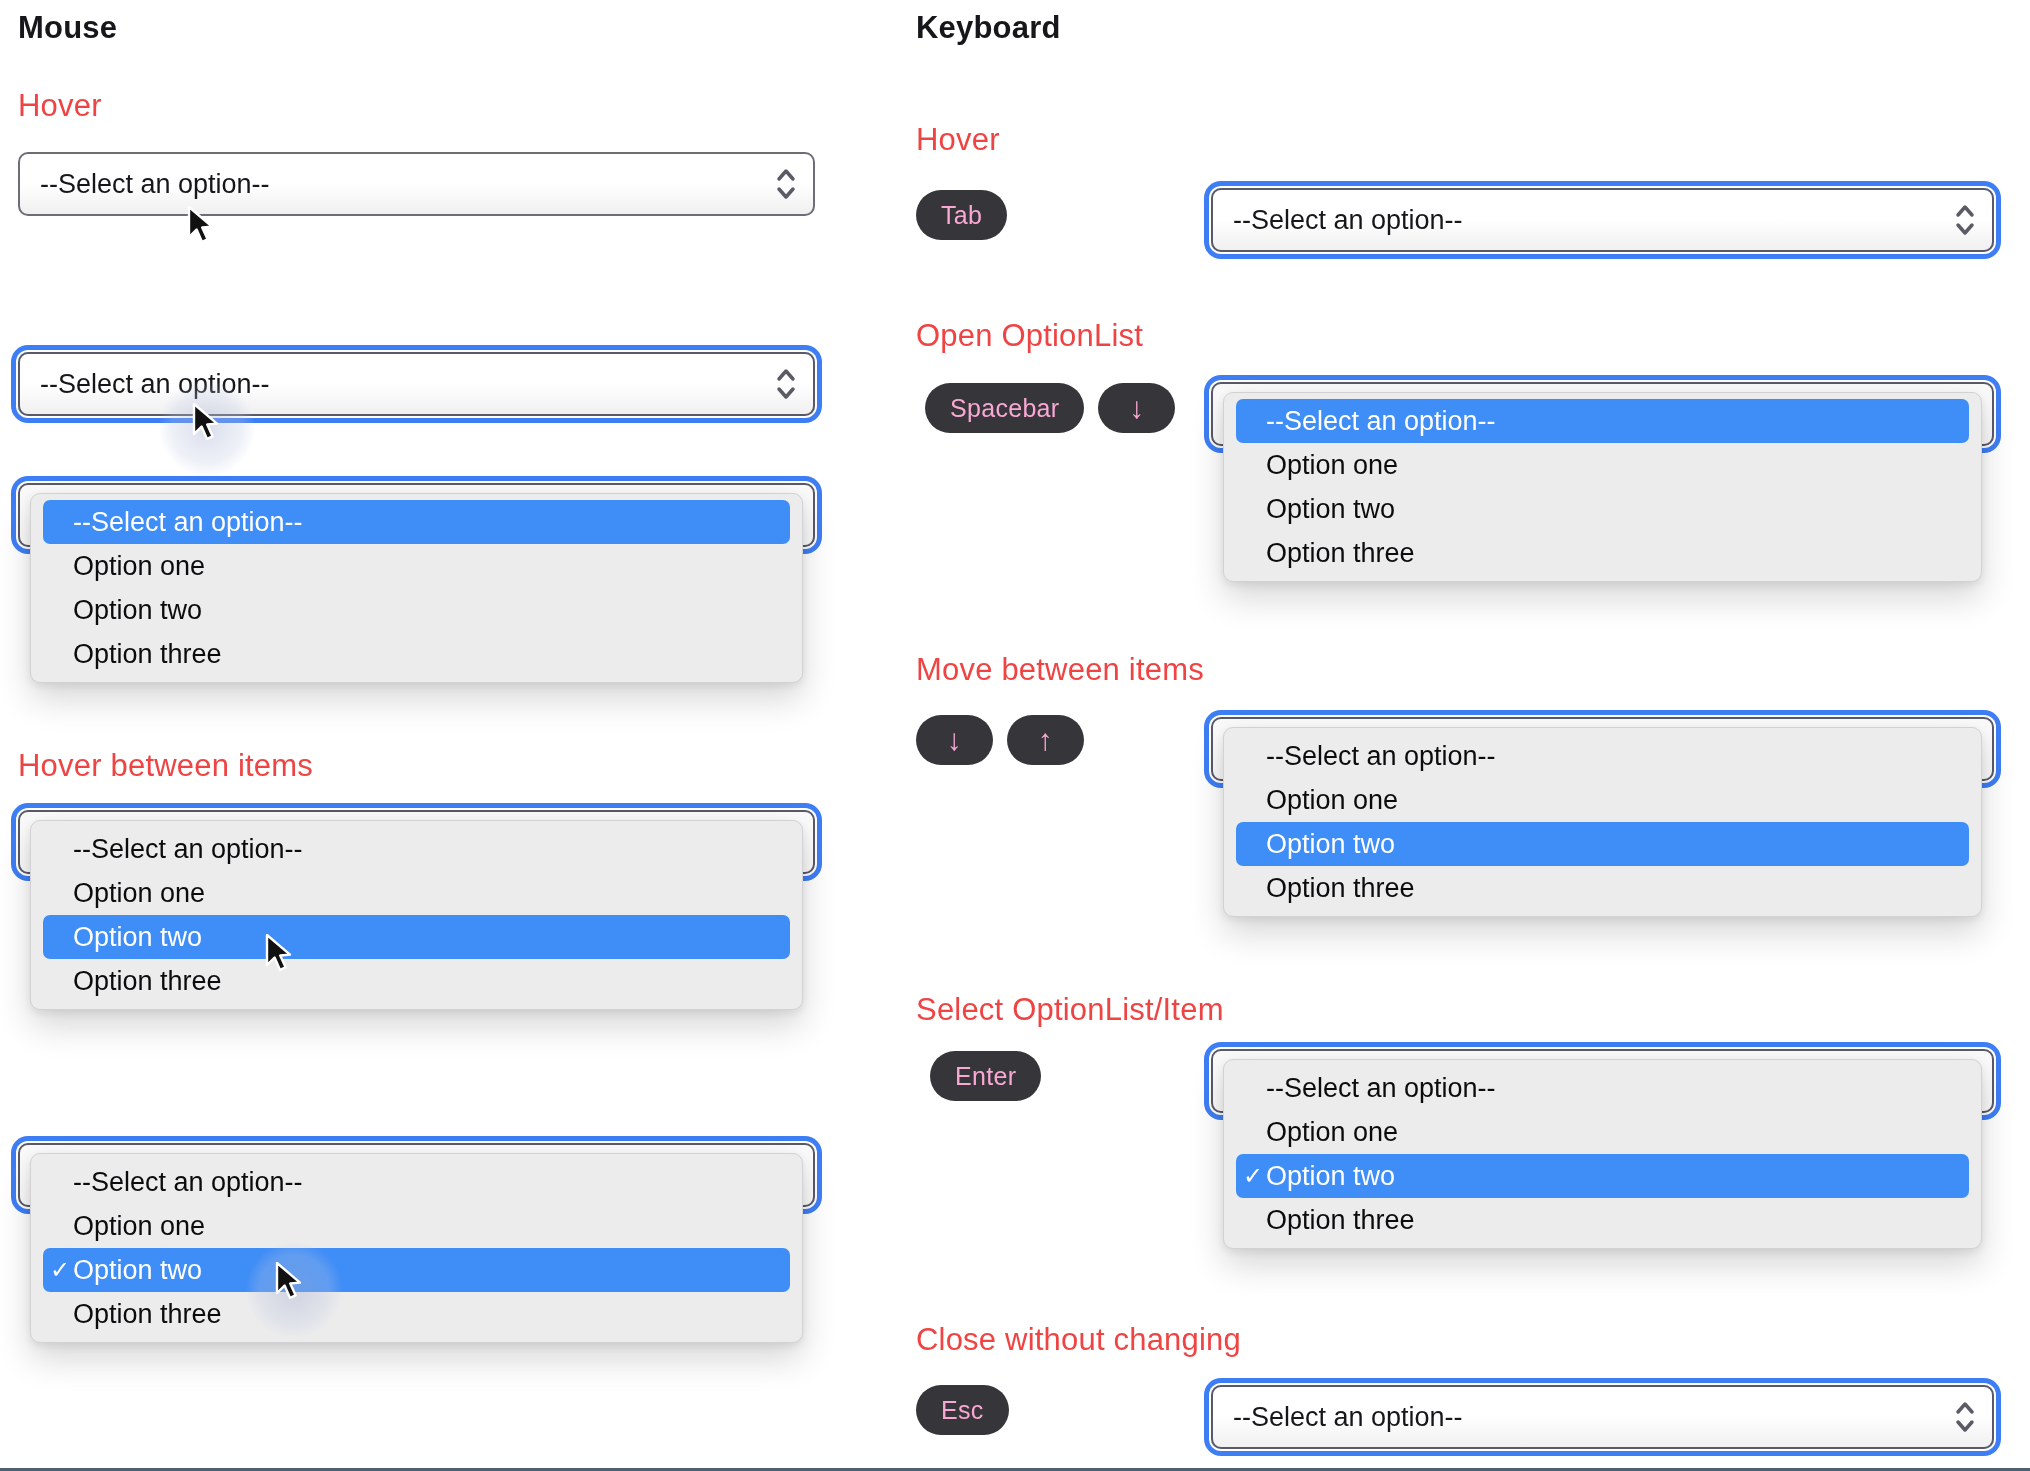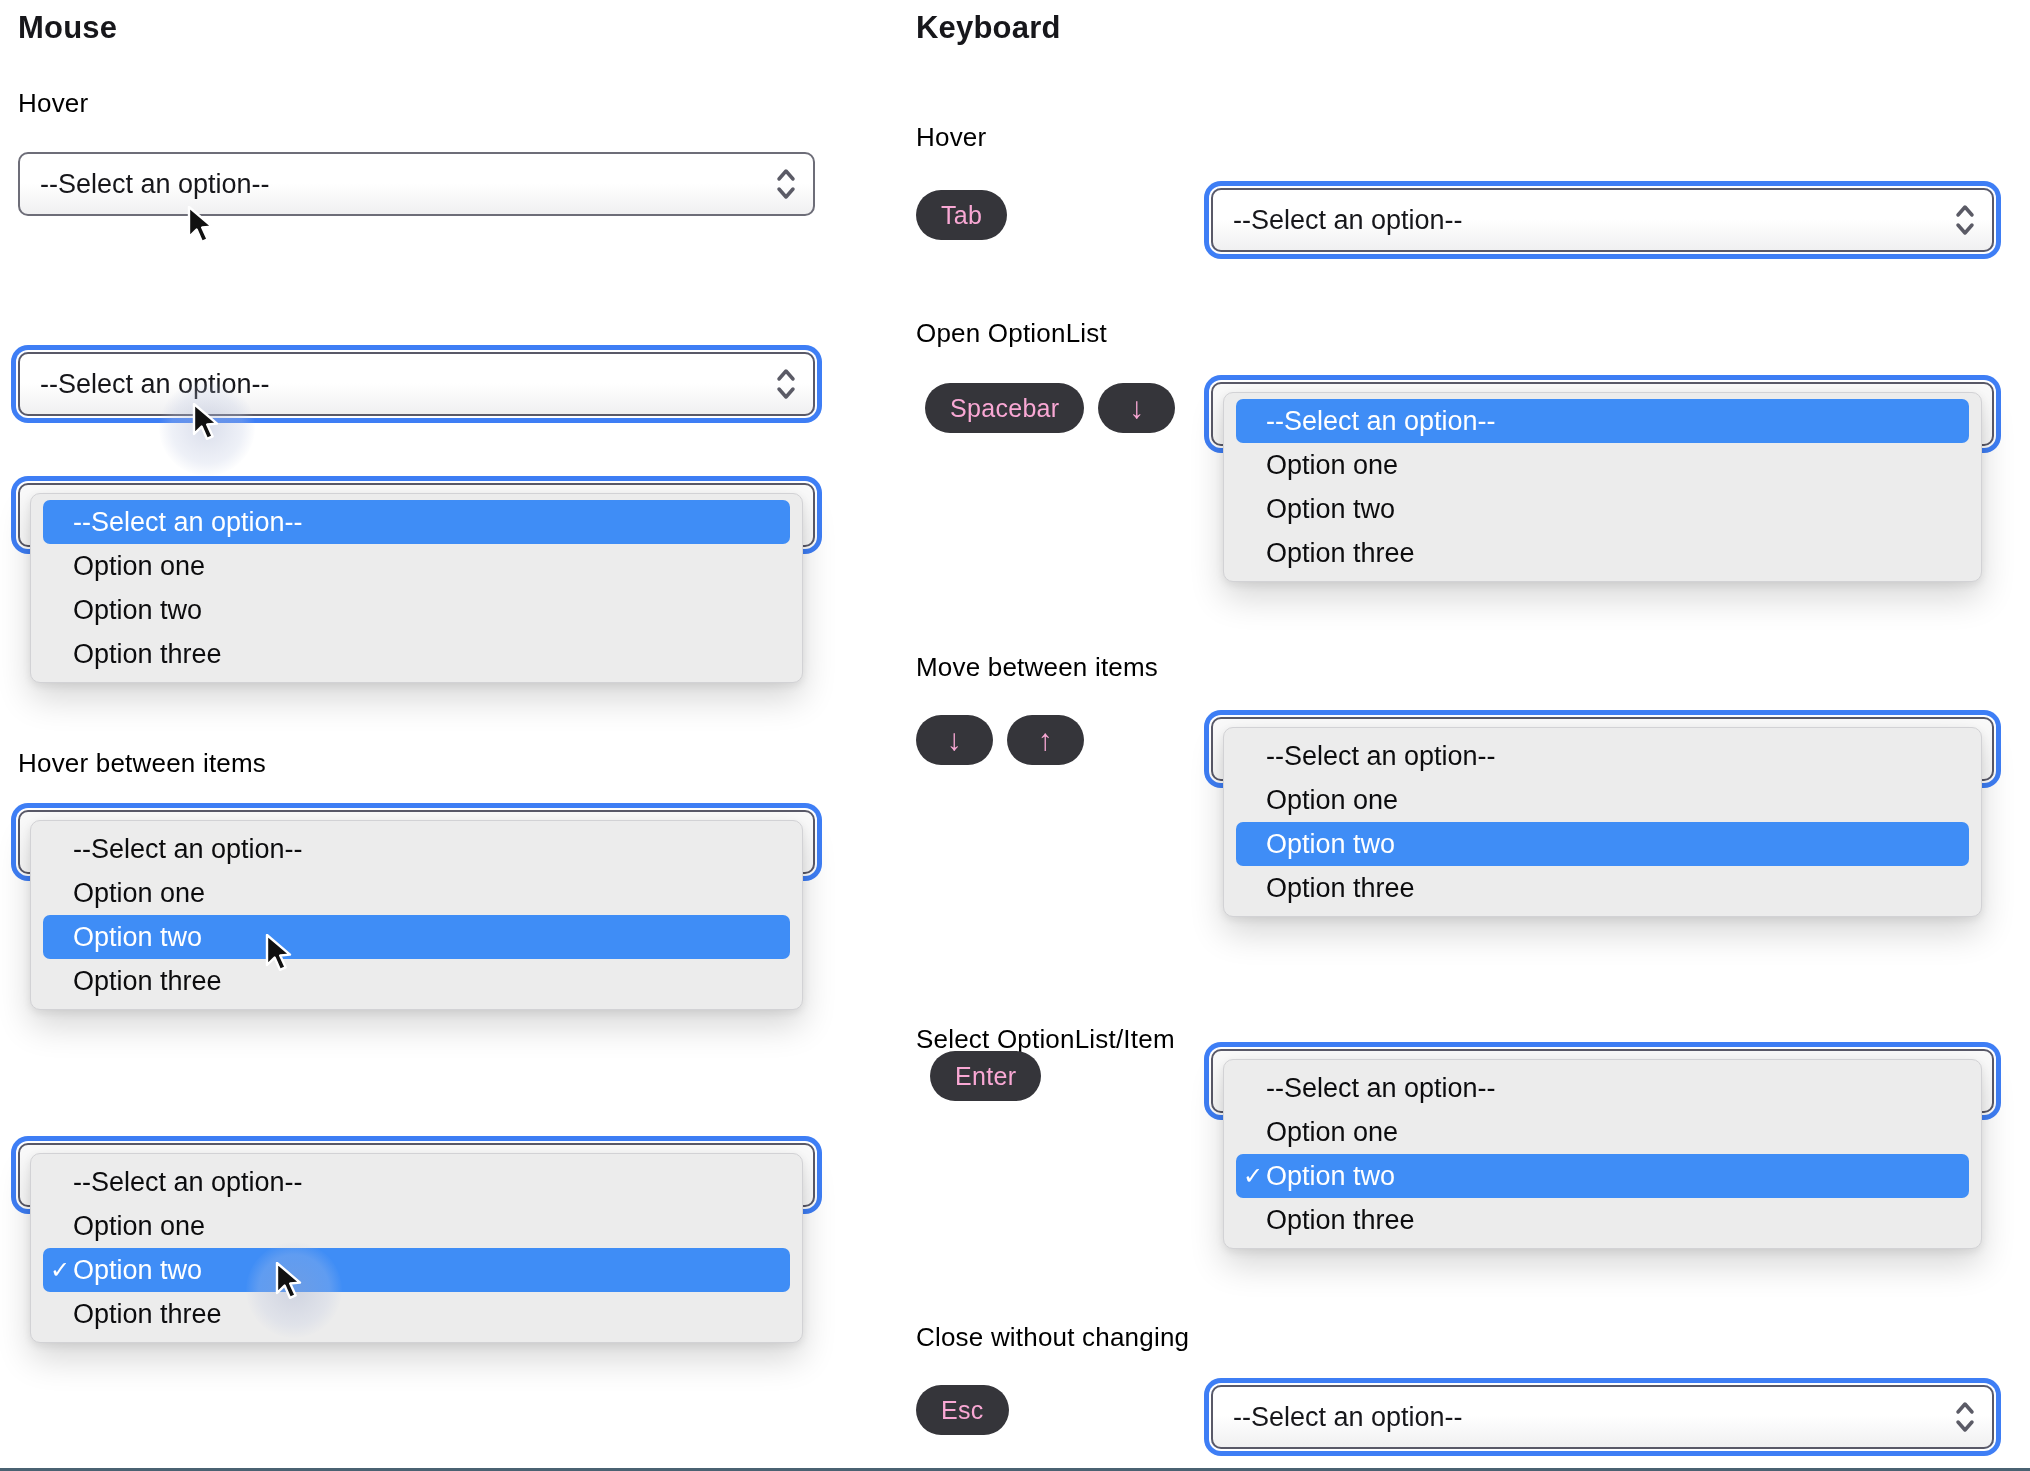--- a/index.html
+++ b/index.html
@@ -12,21 +12,21 @@
   }
   .col{position:absolute;top:0;height:1036px;}
   #mouse-col{left:18px;width:830px;}
   #keyboard-col{left:916px;width:1114px;}
   .col-title{
     position:absolute;left:0;top:10px;
     font-size:31px;font-weight:700;color:#17171b;letter-spacing:.2px;
   }
   .heading{
     position:absolute;left:0;
-    font-size:26px;font-weight:400;color:#000000;letter-spacing:.2px;
+    font-size:31px;font-weight:400;color:#ef4444;letter-spacing:.2px;
     white-space:nowrap;
   }
   
   .select{
     position:absolute;box-sizing:border-box;height:64px;
     border:2px solid #6d6d78;border-radius:10px;
     background:linear-gradient(180deg,#ffffff 48%,#f0f0f1 100%);
     display:flex;align-items:center;
     padding:0 60px 0 20px;
     font-size:27px;color:#17171b;
@@ -175,21 +175,21 @@
     </div>
     <div class="openlist" style="top: 717px; left: 295px; width: 783px;">
       <div class="ghost"></div>
       <div class="panel">
         <div class="item"><span>--Select an option--</span></div>
         <div class="item"><span>Option one</span></div>
         <div class="item hl"><span>Option two</span></div>
         <div class="item"><span>Option three</span></div>
       </div>
     </div>
-    <div class="heading" style="top: 1024px;">Select OptionList/Item</div>
+    <div class="heading" style="top: 992px;">Select OptionList/Item</div>
     <div class="keys" style="top: 1051px; left: 14px;">
       <div class="key">Enter</div>
     </div>
     <div class="openlist" style="top: 1049px; left: 295px; width: 783px;">
       <div class="ghost"></div>
       <div class="panel">
         <div class="item"><span>--Select an option--</span></div>
         <div class="item"><span>Option one</span></div>
         <div class="item hl"><span class="check">✓</span><span>Option two</span></div>
         <div class="item"><span>Option three</span></div>

